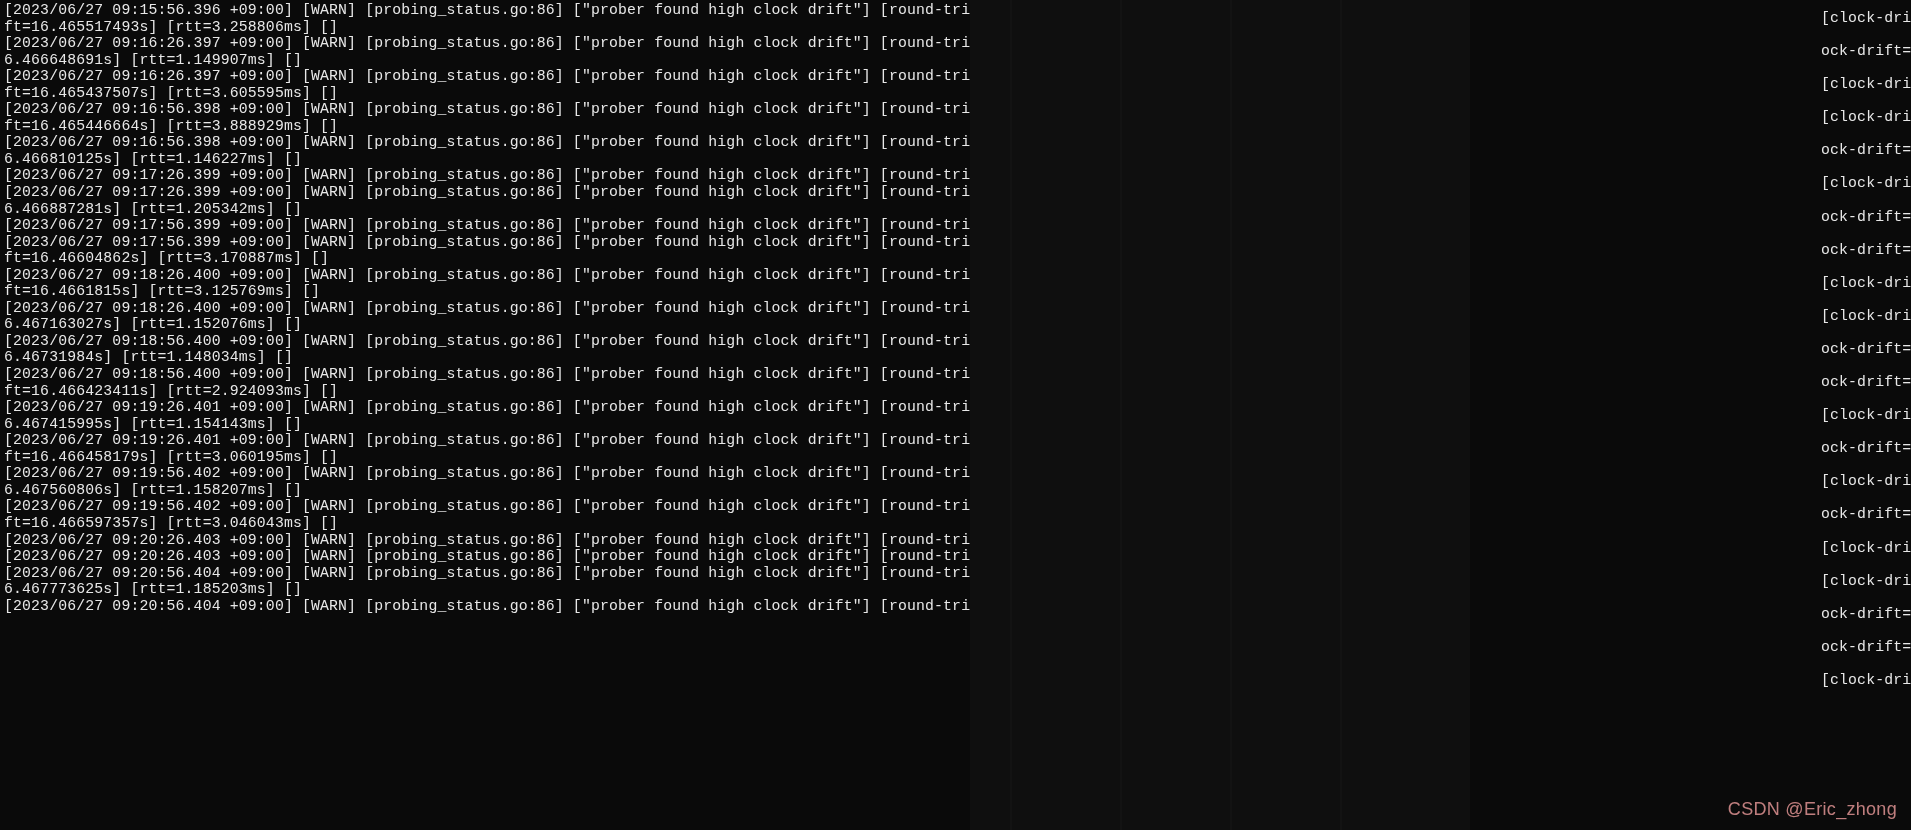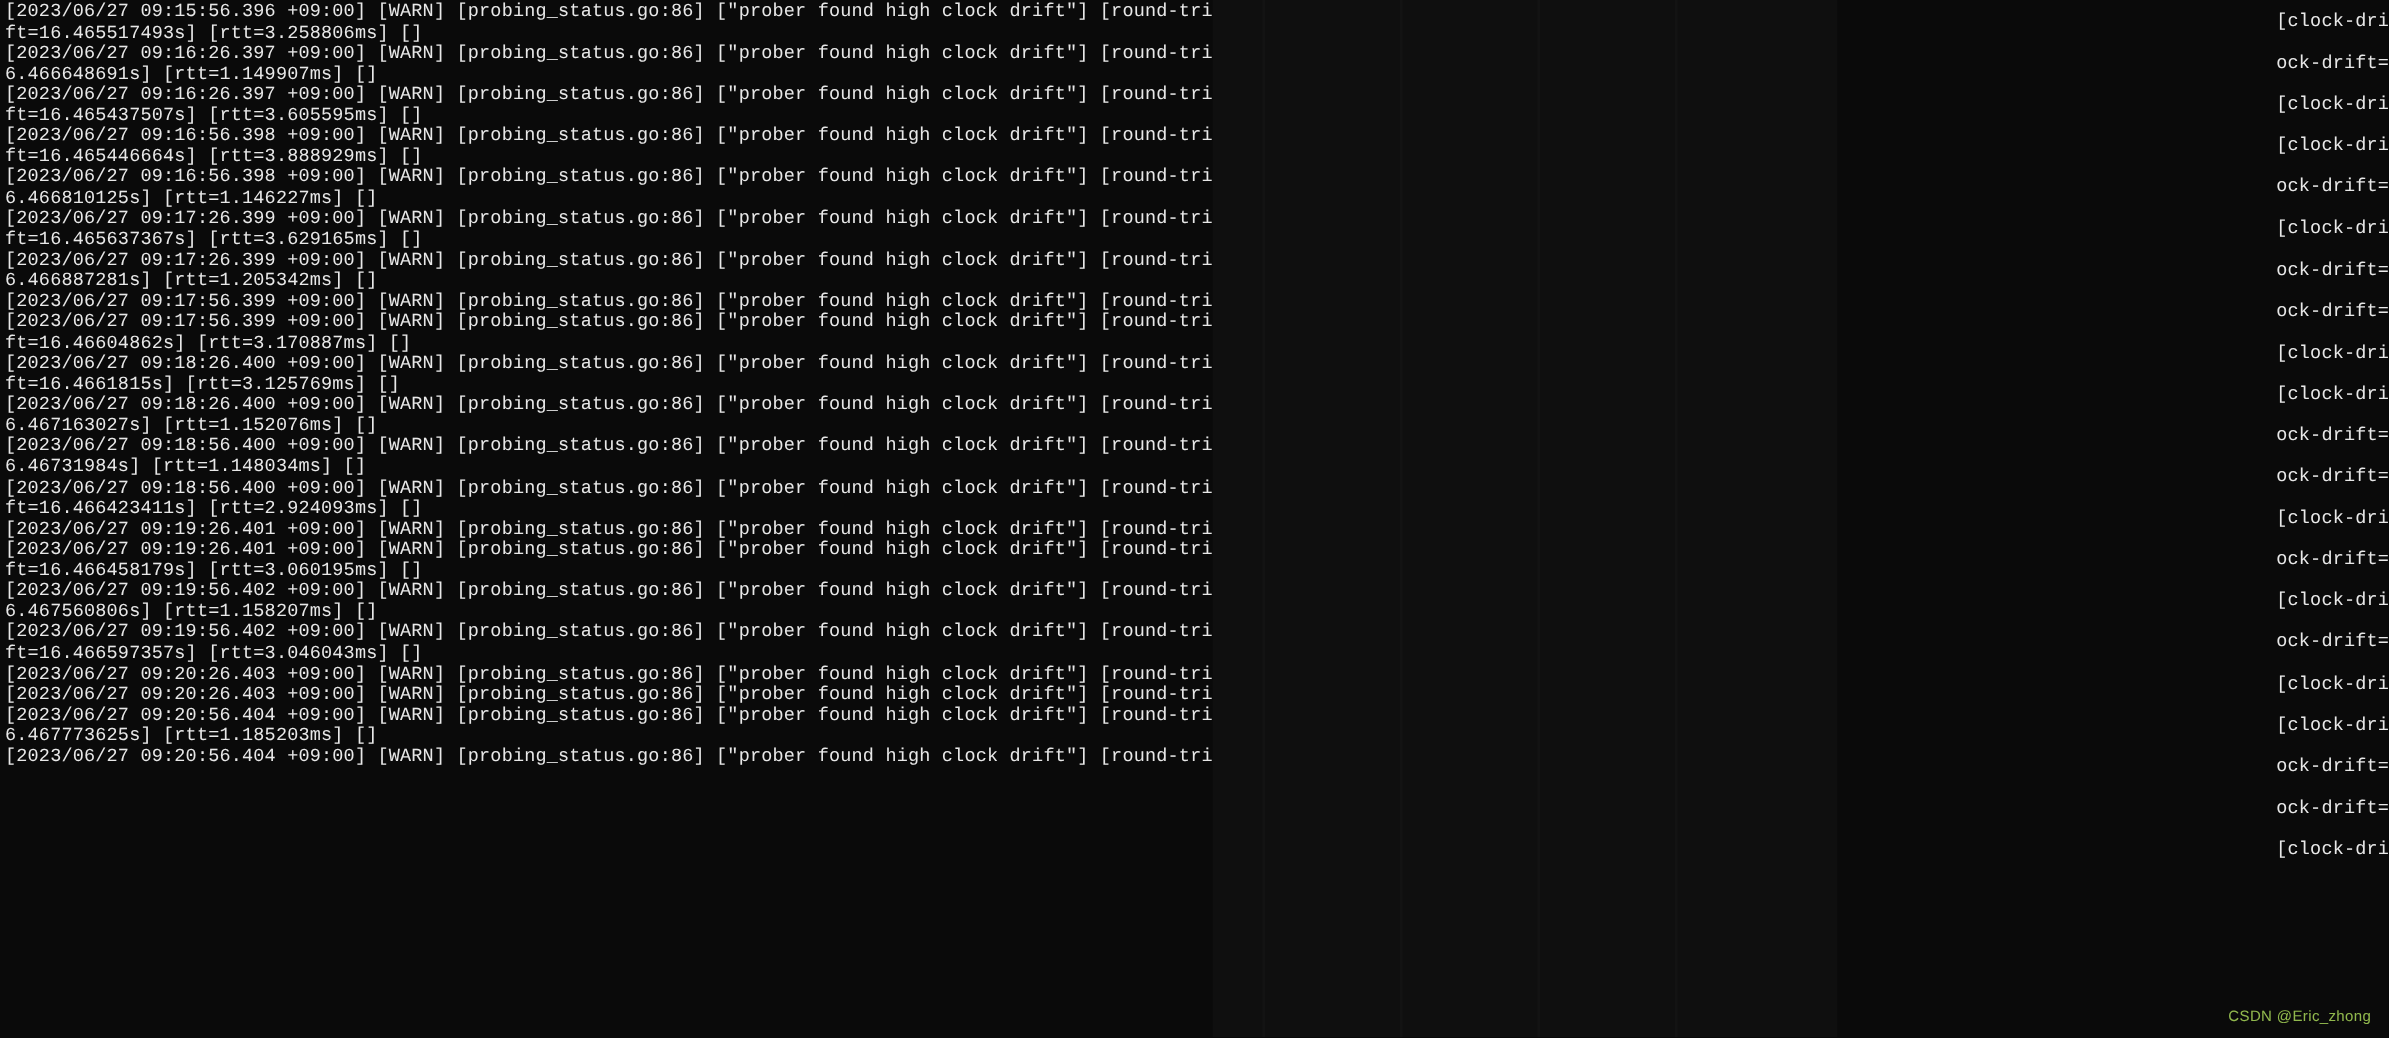--- a/index.html
+++ b/index.html
@@ -47,22 +47,22 @@
       width: 500px;
       height: 100%;
       background: #121212;
       opacity: 0.6;
     }
     .vnoise { position:absolute; top:0; width:2px; height:100%; background:#1a1a1a; opacity:0.4;}
     .watermark {
       position: absolute;
       right: 14px;
       bottom: 10px;
-      color: #bef264;
-      font-size: 12px;
+      color: #fca5a5;
+      font-size: 18px;
       font-family: Arial, sans-serif;
       letter-spacing: 0.3px;
       opacity: 0.75;
       pointer-events:none;
     }
   </style>
 </head>
 <body>
 
 <div class="terminal">
@@ -78,35 +78,35 @@
     <span class="log-line">ft=16.465517493s] [rtt=3.258806ms] []</span>
     <span class="log-line">[2023/06/27 09:16:26.397 +09:00] [WARN] [probing_status.go:86] ["prober found high clock drift"] [round-tripper-name=</span>
     <span class="log-line">6.466648691s] [rtt=1.149907ms] []</span>
     <span class="log-line">[2023/06/27 09:16:26.397 +09:00] [WARN] [probing_status.go:86] ["prober found high clock drift"] [round-tripper-name=</span>
     <span class="log-line">ft=16.465437507s] [rtt=3.605595ms] []</span>
     <span class="log-line">[2023/06/27 09:16:56.398 +09:00] [WARN] [probing_status.go:86] ["prober found high clock drift"] [round-tripper-name=</span>
     <span class="log-line">ft=16.465446664s] [rtt=3.888929ms] []</span>
     <span class="log-line">[2023/06/27 09:16:56.398 +09:00] [WARN] [probing_status.go:86] ["prober found high clock drift"] [round-tripper-name=</span>
     <span class="log-line">6.466810125s] [rtt=1.146227ms] []</span>
     <span class="log-line">[2023/06/27 09:17:26.399 +09:00] [WARN] [probing_status.go:86] ["prober found high clock drift"] [round-tripper-name=</span>
-    <span class="log-line">ft=16.465637367s] [rtt=3.629165ms] []</span>
     <span class="log-line">[2023/06/27 09:17:26.399 +09:00] [WARN] [probing_status.go:86] ["prober found high clock drift"] [round-tripper-name=</span>
     <span class="log-line">6.466887281s] [rtt=1.205342ms] []</span>
     <span class="log-line">[2023/06/27 09:17:56.399 +09:00] [WARN] [probing_status.go:86] ["prober found high clock drift"] [round-tripper-name=</span>
     <span class="log-line">[2023/06/27 09:17:56.399 +09:00] [WARN] [probing_status.go:86] ["prober found high clock drift"] [round-tripper-name=</span>
     <span class="log-line">ft=16.46604862s] [rtt=3.170887ms] []</span>
     <span class="log-line">[2023/06/27 09:18:26.400 +09:00] [WARN] [probing_status.go:86] ["prober found high clock drift"] [round-tripper-name=</span>
     <span class="log-line">ft=16.4661815s] [rtt=3.125769ms] []</span>
     <span class="log-line">[2023/06/27 09:18:26.400 +09:00] [WARN] [probing_status.go:86] ["prober found high clock drift"] [round-tripper-name=</span>
     <span class="log-line">6.467163027s] [rtt=1.152076ms] []</span>
     <span class="log-line">[2023/06/27 09:18:56.400 +09:00] [WARN] [probing_status.go:86] ["prober found high clock drift"] [round-tripper-name=</span>
     <span class="log-line">6.46731984s] [rtt=1.148034ms] []</span>
     <span class="log-line">[2023/06/27 09:18:56.400 +09:00] [WARN] [probing_status.go:86] ["prober found high clock drift"] [round-tripper-name=</span>
     <span class="log-line">ft=16.466423411s] [rtt=2.924093ms] []</span>
     <span class="log-line">[2023/06/27 09:19:26.401 +09:00] [WARN] [probing_status.go:86] ["prober found high clock drift"] [round-tripper-name=</span>
+    <span class="log-line">6.467415995s] [rtt=1.154143ms] []</span>
     <span class="log-line">[2023/06/27 09:19:26.401 +09:00] [WARN] [probing_status.go:86] ["prober found high clock drift"] [round-tripper-name=</span>
     <span class="log-line">ft=16.466458179s] [rtt=3.060195ms] []</span>
     <span class="log-line">[2023/06/27 09:19:56.402 +09:00] [WARN] [probing_status.go:86] ["prober found high clock drift"] [round-tripper-name=</span>
     <span class="log-line">6.467560806s] [rtt=1.158207ms] []</span>
     <span class="log-line">[2023/06/27 09:19:56.402 +09:00] [WARN] [probing_status.go:86] ["prober found high clock drift"] [round-tripper-name=</span>
     <span class="log-line">ft=16.466597357s] [rtt=3.046043ms] []</span>
     <span class="log-line">[2023/06/27 09:20:26.403 +09:00] [WARN] [probing_status.go:86] ["prober found high clock drift"] [round-tripper-name=</span>
     <span class="log-line">[2023/06/27 09:20:26.403 +09:00] [WARN] [probing_status.go:86] ["prober found high clock drift"] [round-tripper-name=</span>
     <span class="log-line">[2023/06/27 09:20:56.404 +09:00] [WARN] [probing_status.go:86] ["prober found high clock drift"] [round-tripper-name=</span>
     <span class="log-line">6.467773625s] [rtt=1.185203ms] []</span>

